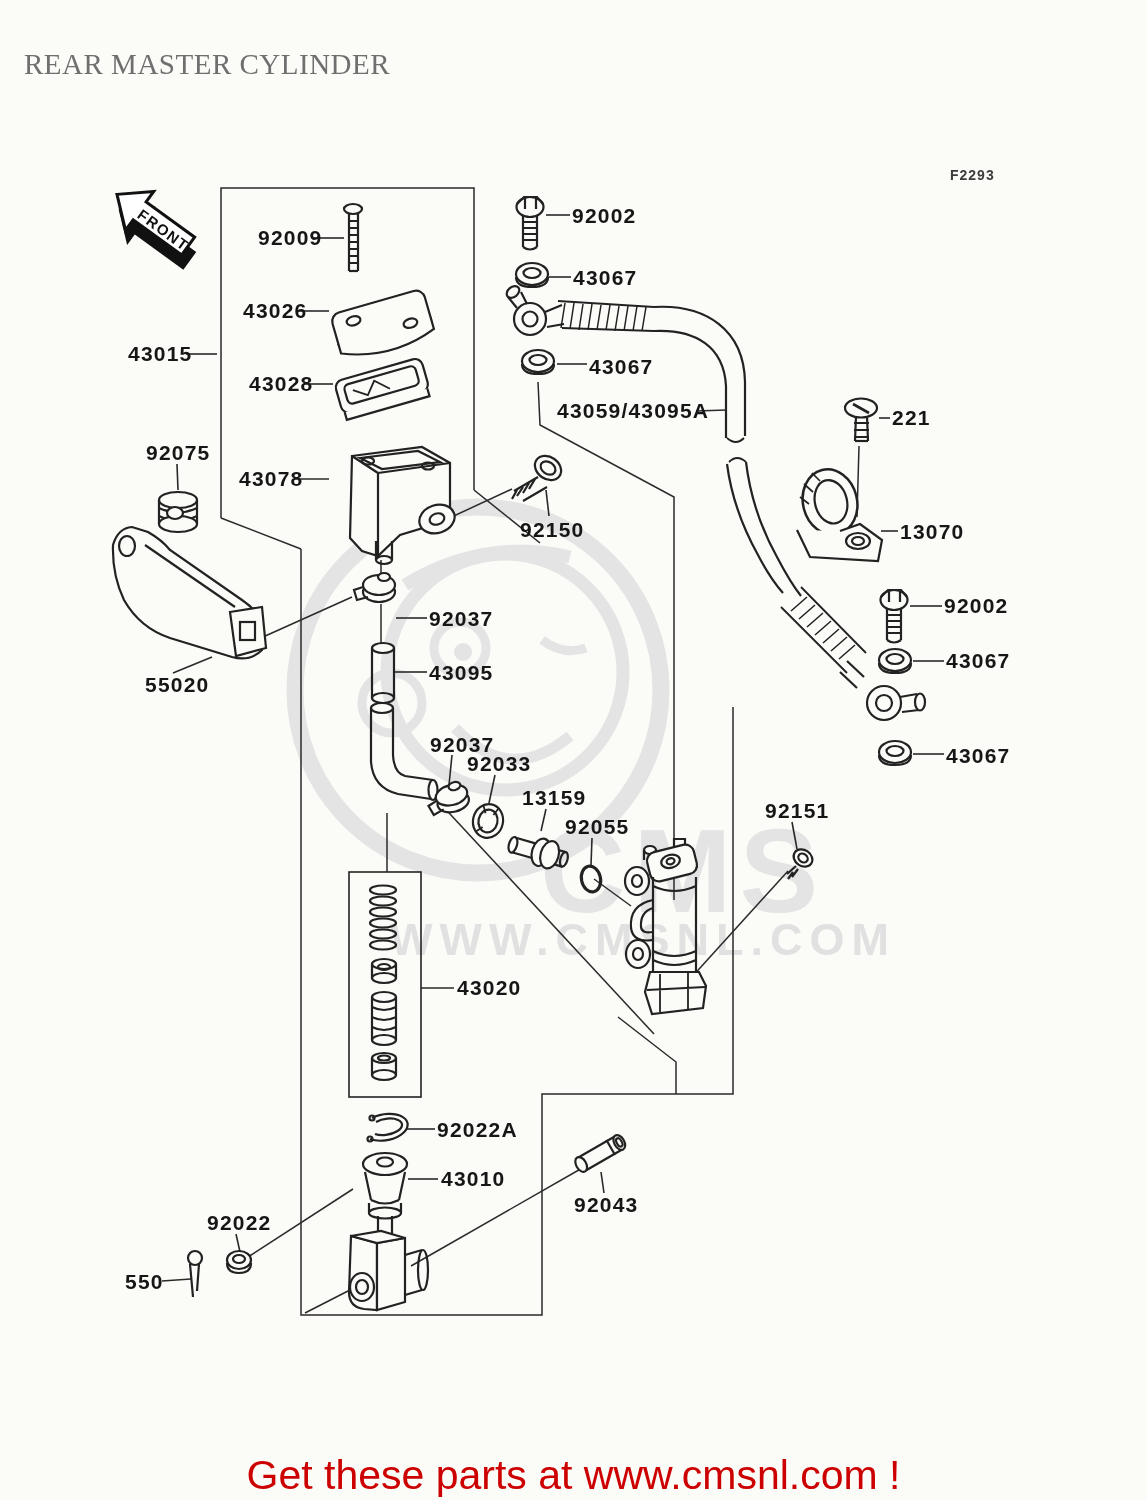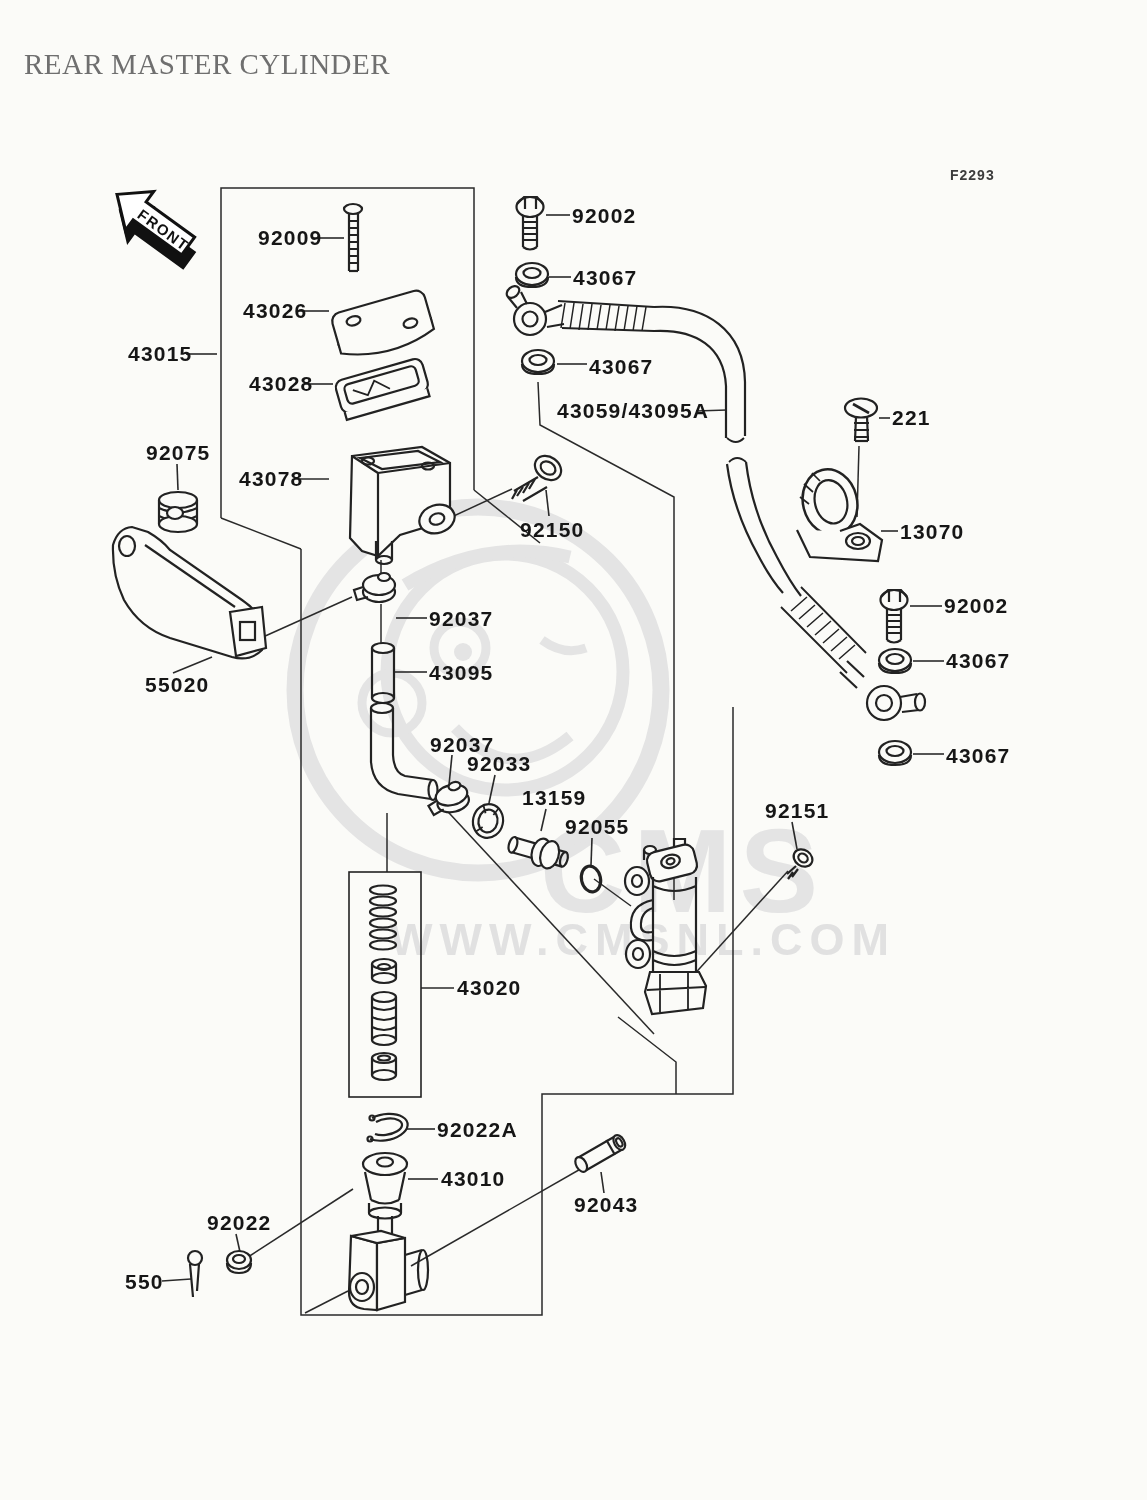--- a/index.html
+++ b/index.html
@@ -432,13 +432,14 @@
       <text class="lbl" x="589" y="374">43067</text>
       <text class="lbl" x="557" y="418">43059/43095A</text>
       <text class="lbl" x="944" y="613">92002</text>
       <text class="lbl" x="946" y="668">43067</text>
       <text class="lbl" x="946" y="763">43067</text>
     </g>
 
     <text class="fig" x="950" y="180">F2293</text>
   </svg>
 
+  <div class="footer-promo">Get these parts at www.cmsnl.com !</div>
 </div>
 
 </body></html>

